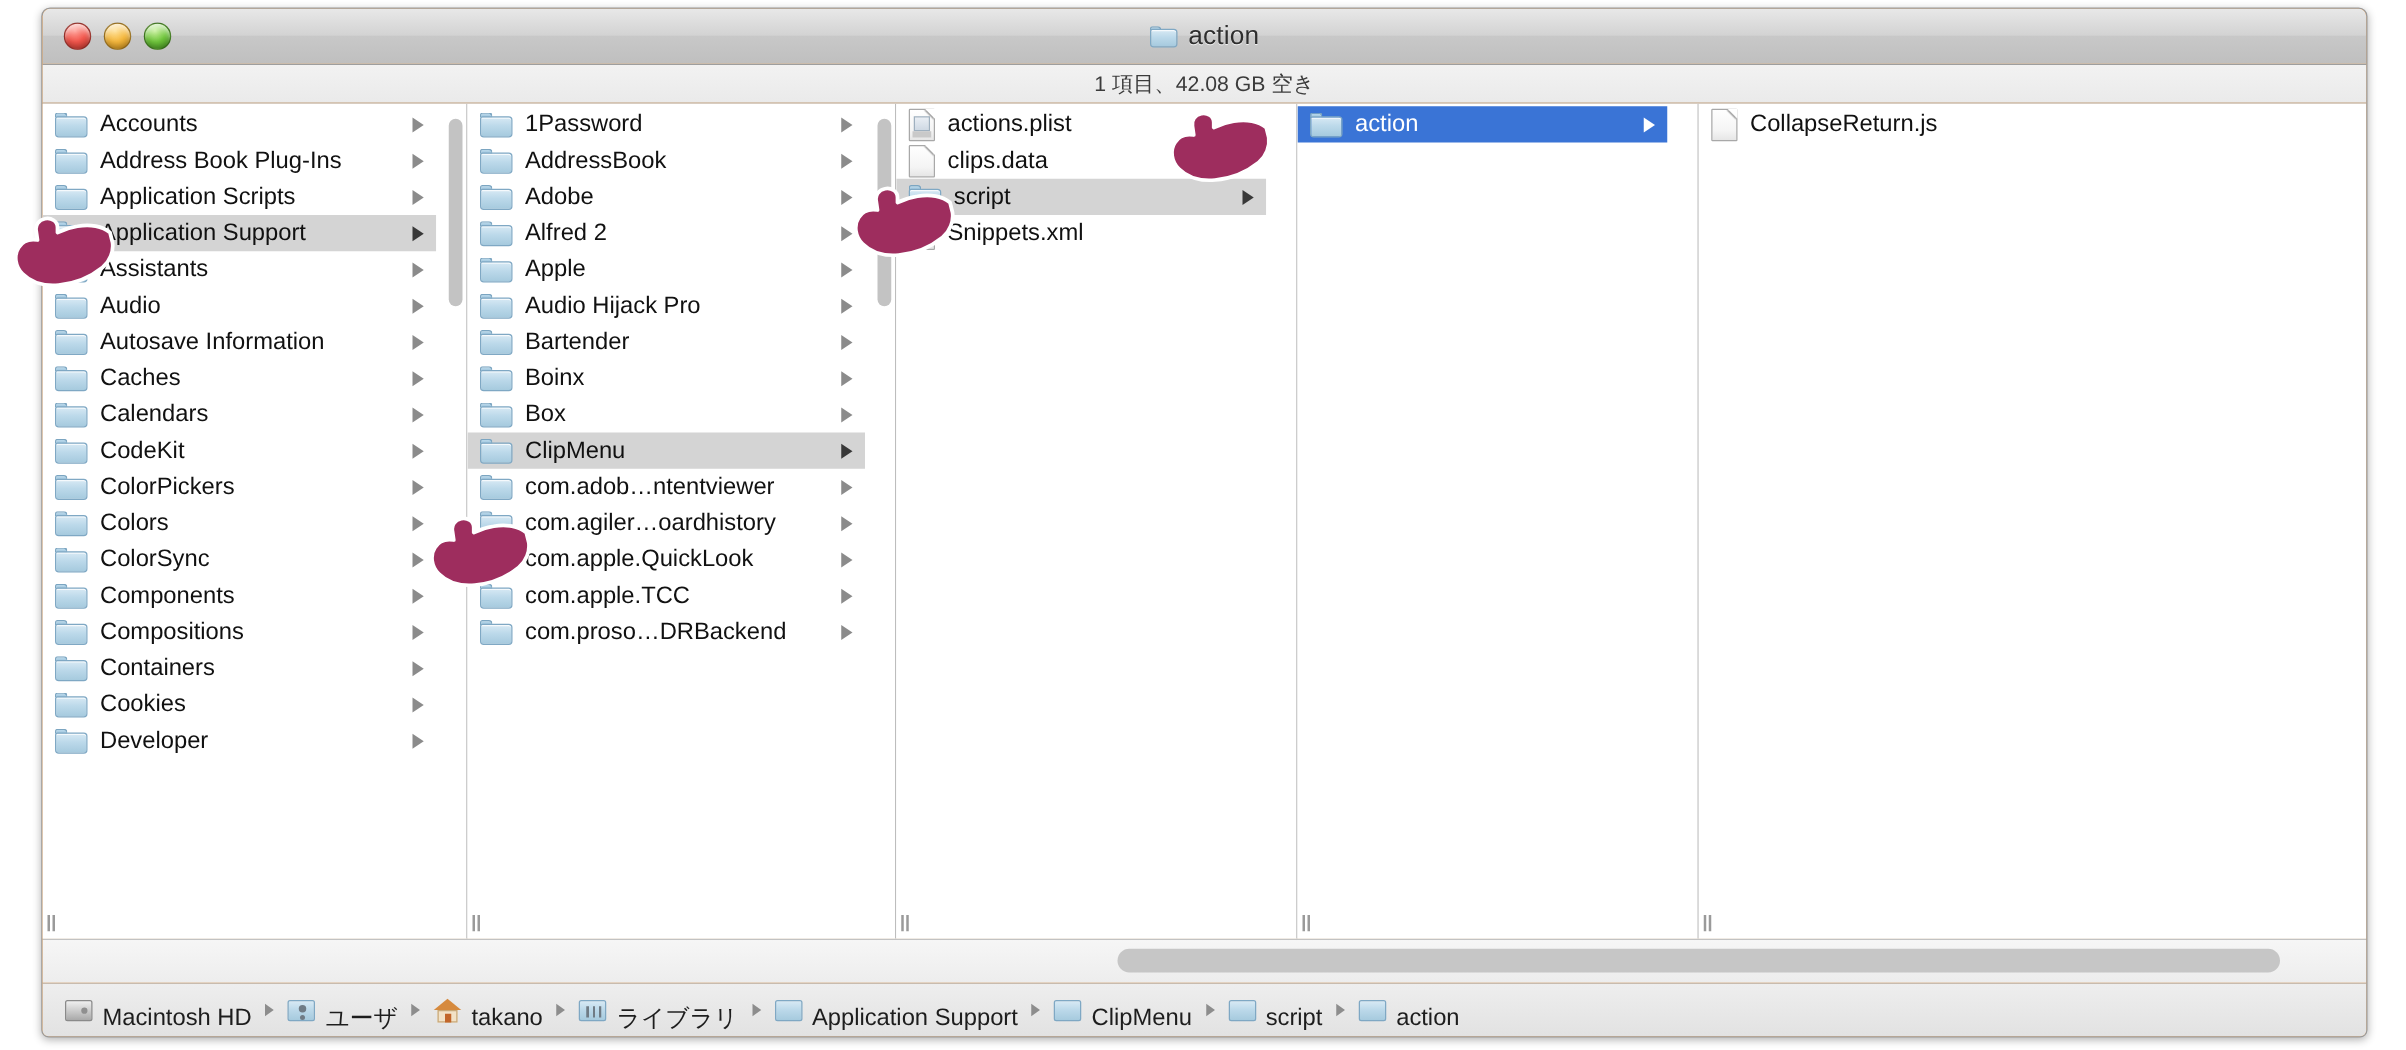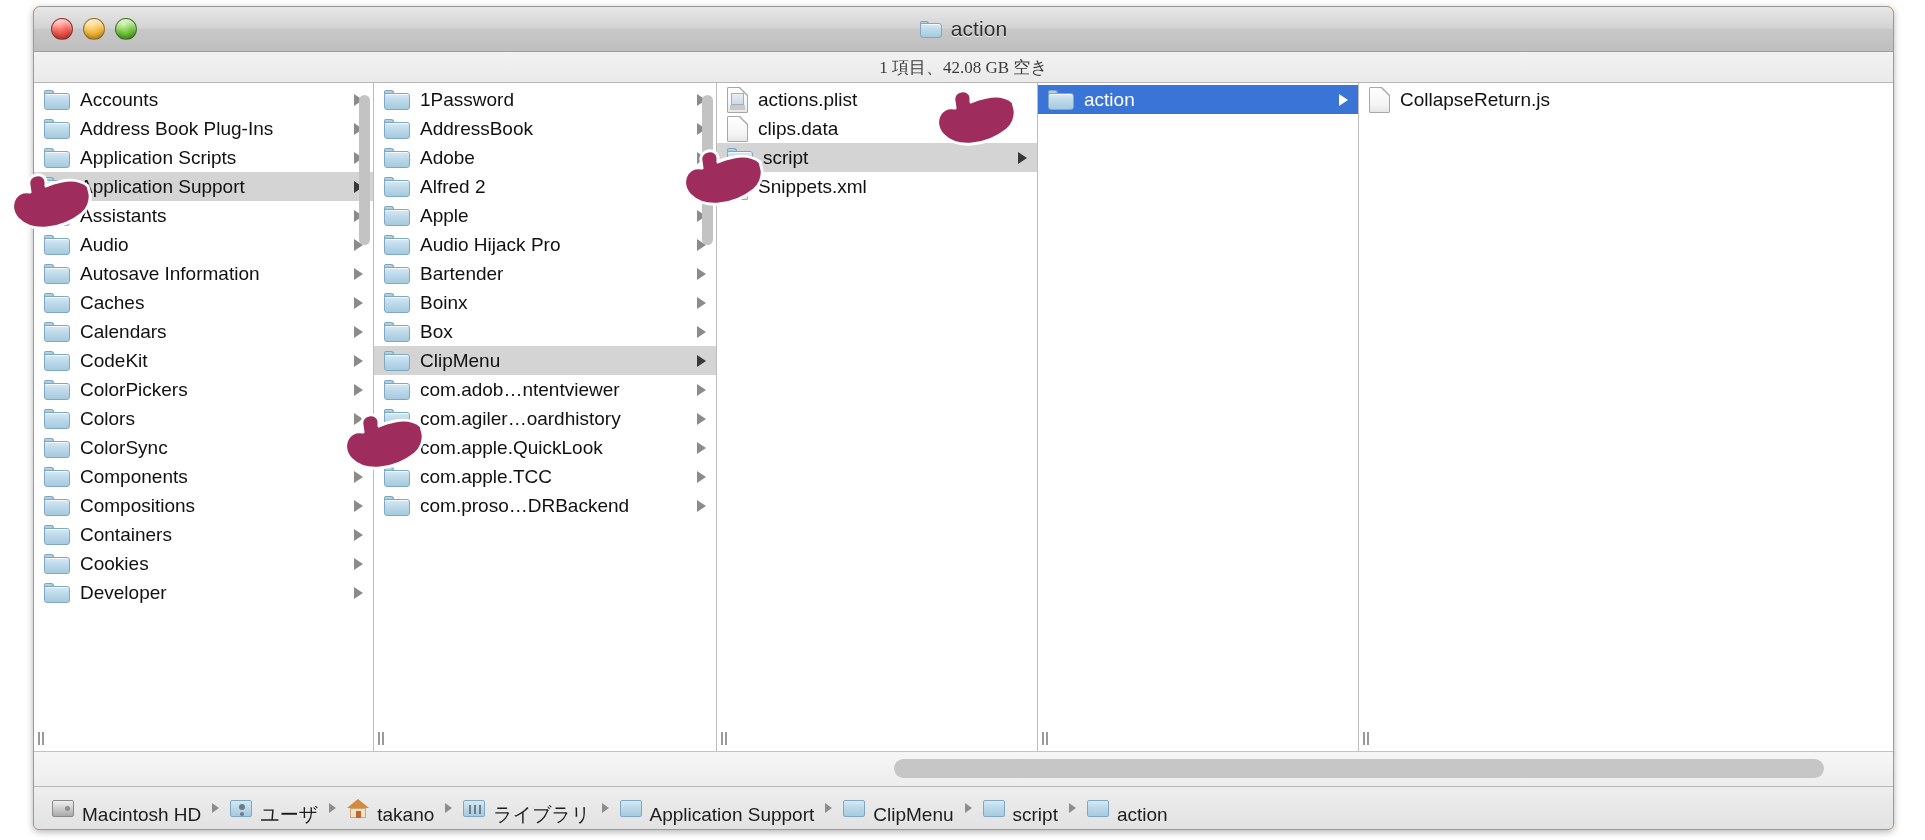--- a/index.html
+++ b/index.html
@@ -152,37 +152,36 @@
     flex: 0 0 30px;
     background: linear-gradient(to bottom, #f2f2f2, #eaeaea);
     border-bottom: 1px solid #b6b6b6;
     display: flex;
     align-items: center;
     justify-content: center;
   }
   .statusbar .txt {
     font-size: 17px;
     color: #3b3b3b;
-    font-family: Liberation Serif, serif;
   }
 
   
   .browser {
     flex: 1 1 auto;
     display: flex;
     background: #ffffff;
     overflow: hidden;
     position: relative;
   }
   .column {
     position: relative;
     border-right: 1px solid #bdbdbd;
     background: #ffffff;
     display: flex;
-    flex-direction: column;
+    flex-direction: row;
     overflow: hidden;
   }
   .col-list {
     flex: 1 1 auto;
     overflow: hidden;
     padding-top: 2px;
   }
   .row {
     display: flex;
     align-items: center;

